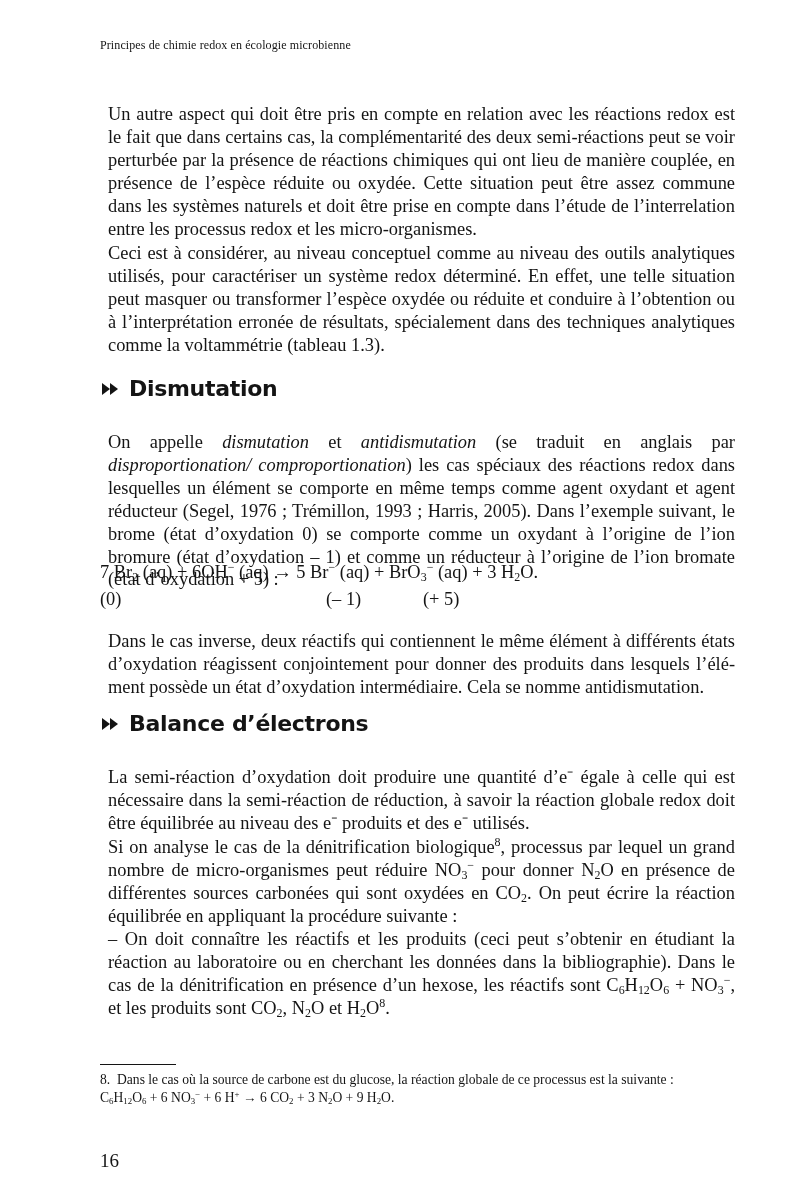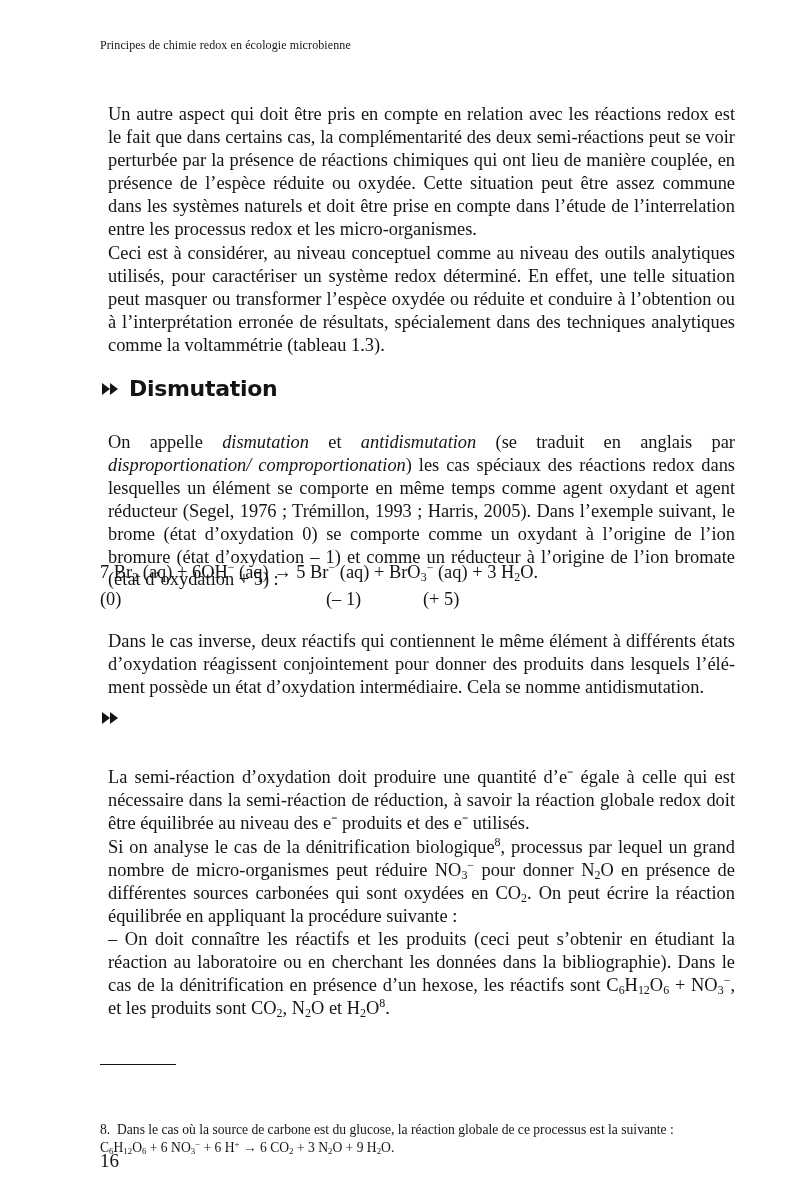--- a/index.html
+++ b/index.html
@@ -20,21 +20,21 @@
     font-family: "DejaVu Sans", sans-serif; font-weight: bold; font-size: 22px;
     letter-spacing: -0.3px; display: flex; align-items: center;
   }
   .heading .icon { display: inline-flex; margin-right: 9px; }
   .eq { position: absolute; left: 100px; font-family: "Liberation Serif", serif; font-size: 18.4px; white-space: nowrap; }
   sub, sup { font-size: 0.65em; line-height: 0; }
   sub { vertical-align: -0.25em; }
   sup { vertical-align: 0.55em; }
   .fn-rule { position: absolute; left: 100px; top: 1064px; width: 76px; border-top: 1px solid #141414; }
   .footnote {
-    position: absolute; left: 100px; top: 1121px; width: 630px;
+    position: absolute; left: 100px; top: 1071px; width: 630px;
     font-family: "Liberation Serif", serif; font-size: 13.6px; line-height: 17.5px;
   }
   .page-number {
     position: absolute; left: 100px; top: 1150px;
     font-family: "Liberation Serif", serif; font-weight: normal; font-size: 19px;
   }
   .states span { position: absolute; }
 </style>
 </head>
 <body>
@@ -67,20 +67,21 @@
 
 <p class="para" style="top:622px;">Dans le cas inverse, deux réactifs qui contiennent le même élément à différents états d’oxydation réagissent conjointement pour donner des produits dans lesquels l’élé­ment possède un état d’oxydation intermédiaire. Cela se nomme antidismutation.</p>
 
 <div class="heading" style="top:711px;">
   <span class="icon">
     <svg width="19" height="14" viewBox="0 0 19 14">
         <polygon points="1,1 9,7 1,13" fill="#141414"></polygon>
         <polygon points="9,1 17,7 9,13" fill="#141414"></polygon>
       </svg>
   </span>
+  <span>Balance d’électrons</span>
 </div>
 
 <p class="para" style="top:758px;">La semi-réaction d’oxydation doit produire une quantité d’e⁻ égale à celle qui est nécessaire dans la semi-réaction de réduction, à savoir la réaction globale redox doit être équilibrée au niveau des e⁻ produits et des e⁻ utilisés.</p>
 
 <p class="para" style="top:828px;"><span>Si on analyse le cas de la dénitrification biologique</span><sup>8</sup><span>, processus par lequel un grand nombre de micro-organismes peut réduire NO</span><sub>3</sub><sup>−</sup><span> pour donner N</span><sub>2</sub><span>O en présence de différentes sources carbonées qui sont oxydées en CO</span><sub>2</sub><span>. On peut écrire la réaction équilibrée en appliquant la procédure suivante :</span></p>
 
 <p class="para" style="top:920px;"><span>– On doit connaître les réactifs et les produits (ceci peut s’obtenir en étudiant la réaction au laboratoire ou en cherchant les données dans la bibliographie). Dans le cas de la dénitrification en présence d’un hexose, les réactifs sont C</span><sub>6</sub><span>H</span><sub>12</sub><span>O</span><sub>6</sub><span> + NO</span><sub>3</sub><sup>−</sup><span>, et les produits sont CO</span><sub>2</sub><span>, N</span><sub>2</sub><span>O et H</span><sub>2</sub><span>O</span><sup>8</sup><span>.</span></p>
 
 <div class="fn-rule"></div>
 

